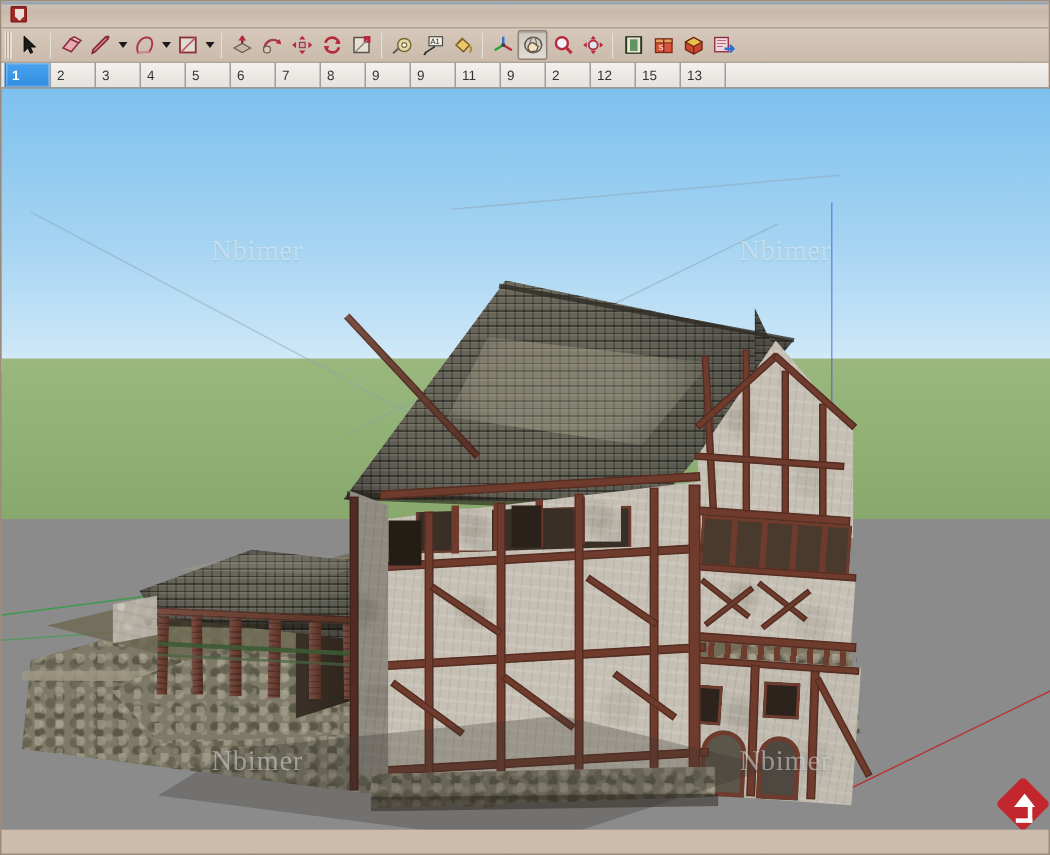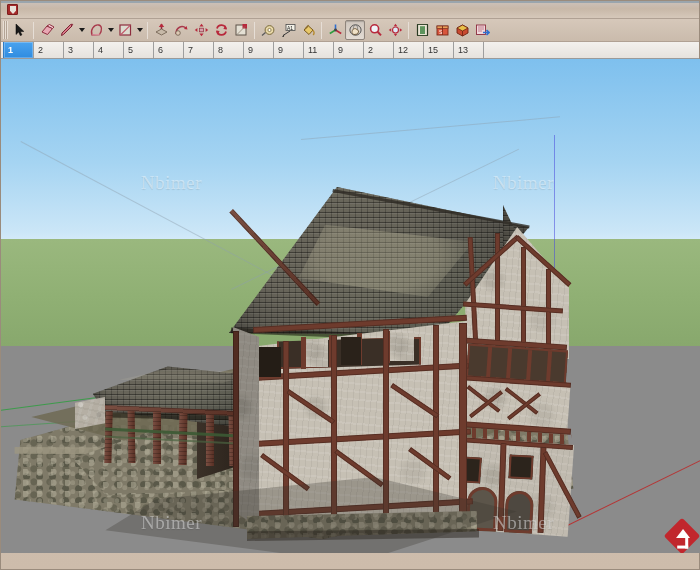--- a/index.html
+++ b/index.html
@@ -223,21 +223,20 @@
       linear-gradient(to right, rgba(255,255,255,.10), rgba(0,0,0,.18));
   }
   .beam { position: absolute; background: #6e3b2d; box-shadow: inset 0 0 0 1px rgba(0,0,0,.22); }
 
   
   .wm {
     position: absolute; font-family: "Liberation Serif", serif;
     font-size: 19px; color: rgba(255,255,255,.40);
     letter-spacing: .5px; pointer-events: none; user-select: none;
     text-shadow: 0 1px 1px rgba(0,0,0,.10);
-    margin-top: 15px;
   }
 
   
   .brand {
     position: absolute; right: 6px; bottom: 4px;
     display: flex; align-items: center; gap: 5px;
     pointer-events: none;
   }
   .brand-mark {
     width: 26px; height: 26px; background: #c1272d;

